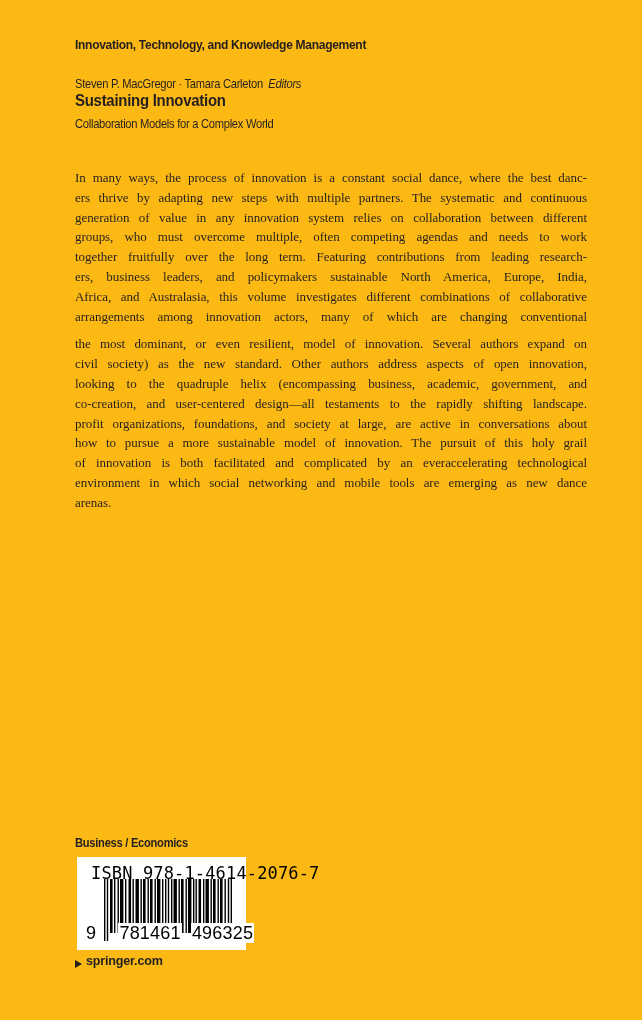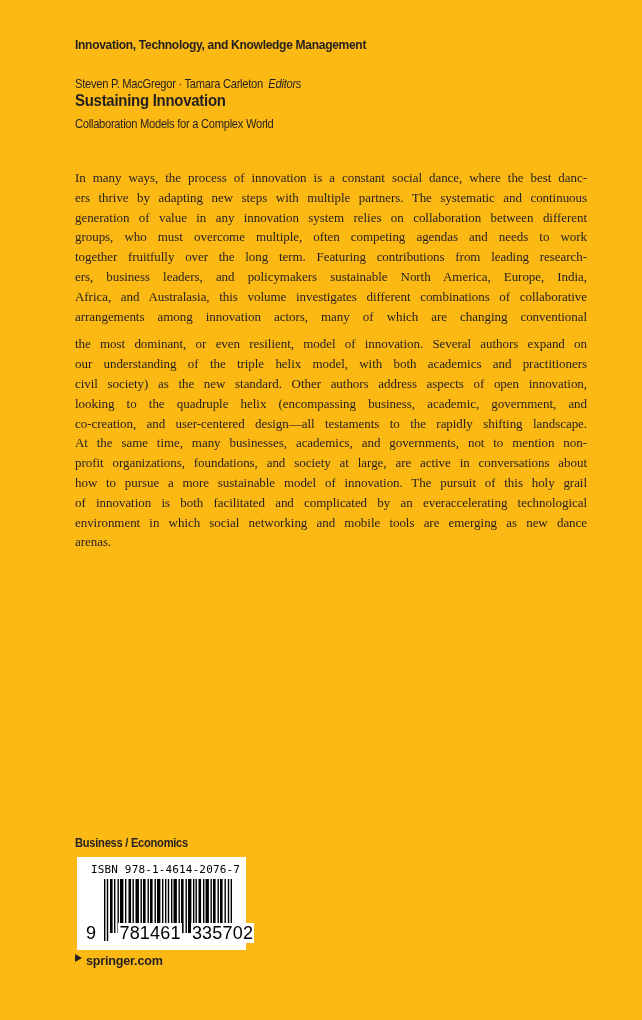--- a/index.html
+++ b/index.html
@@ -106,21 +106,21 @@
       top: 857px;
       width: 169px;
       height: 93px;
       background: #ffffff;
     }
     .isbn-label {
       position: absolute;
       left: 14px;
       top: 6px;
       font-family: "DejaVu Sans Mono", monospace;
-      font-size: 11px;
+      font-size: 17px;
       letter-spacing: 0.15px;
       white-space: nowrap;
       color: #000;
     }
     .bars {
       position: absolute;
       left: 27px;
       top: 22px;
       width: 128px;
       height: 62px;
@@ -143,21 +143,21 @@
     .springer {
       position: absolute;
       left: 75px;
       top: 954px;
       font-family: "Liberation Sans", sans-serif;
       font-weight: bold;
       font-size: 12.6px;
       white-space: nowrap;
       letter-spacing: -0.2px;
       display: flex;
-      align-items: flex-start;
+      align-items: flex-end;
       gap: 4px;
     }
     .springer .arrow {
       display: inline-block;
       width: 0;
       height: 0;
       border-top: 4.5px solid transparent;
       border-bottom: 4.5px solid transparent;
       border-left: 7px solid #231F20;
     }
@@ -181,25 +181,23 @@
     <span class="line">ers thrive by adapting new steps with multiple partners. The systematic and continuous</span>
     <span class="line">generation of value in any innovation system relies on collaboration between different</span>
     <span class="line">groups, who must overcome multiple, often competing agendas and needs to work</span>
     <span class="line">together fruitfully over the long term. Featuring contributions from leading research-</span>
     <span class="line">ers, business leaders, and policymakers sustainable North America, Europe, India,</span>
     <span class="line">Africa, and Australasia, this volume investigates different combinations of collaborative</span>
     <span class="line">arrangements among innovation actors, many of which are changing conventional</span>
   </p>
   <p>
     <span class="line">the most dominant, or even resilient, model of innovation. Several authors expand on</span>
-    <span class="line">our understanding of the triple helix model, with both academics and practitioners</span>
     <span class="line">civil society) as the new standard. Other authors address aspects of open innovation,</span>
     <span class="line">looking to the quadruple helix (encompassing business, academic, government, and</span>
     <span class="line">co-creation, and user-centered design—all testaments to the rapidly shifting landscape.</span>
-    <span class="line">At the same time, many businesses, academics, and governments, not to mention non-</span>
     <span class="line">profit organizations, foundations, and society at large, are active in conversations about</span>
     <span class="line">how to pursue a more sustainable model of innovation. The pursuit of this holy grail</span>
     <span class="line">of innovation is both facilitated and complicated by an everaccelerating technological</span>
     <span class="line">environment in which social networking and mobile tools are emerging as new dance</span>
     <span class="line last">arenas.</span>
   </p>
 </div>
 
 <div class="category">Business / Economics</div>
 
@@ -247,20 +245,20 @@
       <rect x="116" y="0" width="2.6" height="54"></rect>
       <rect x="120.5" y="0" width="1.4" height="54"></rect>
 
       <rect x="123.8" y="0" width="1.4" height="62"></rect>
       <rect x="126.6" y="0" width="1.4" height="62"></rect>
     </g>
   </svg>
   <div class="barcode-digits">
     <span>9</span>
     <span style="margin-left:16px">781461</span>
-    <span style="margin-left:4px">335702</span>
+    <span style="margin-left:4px">496325</span>
   </div>
 </div>
 
 <div class="springer">
   <span class="arrow"></span>
   <span>springer.com</span>
 </div>
 
 </body></html>

